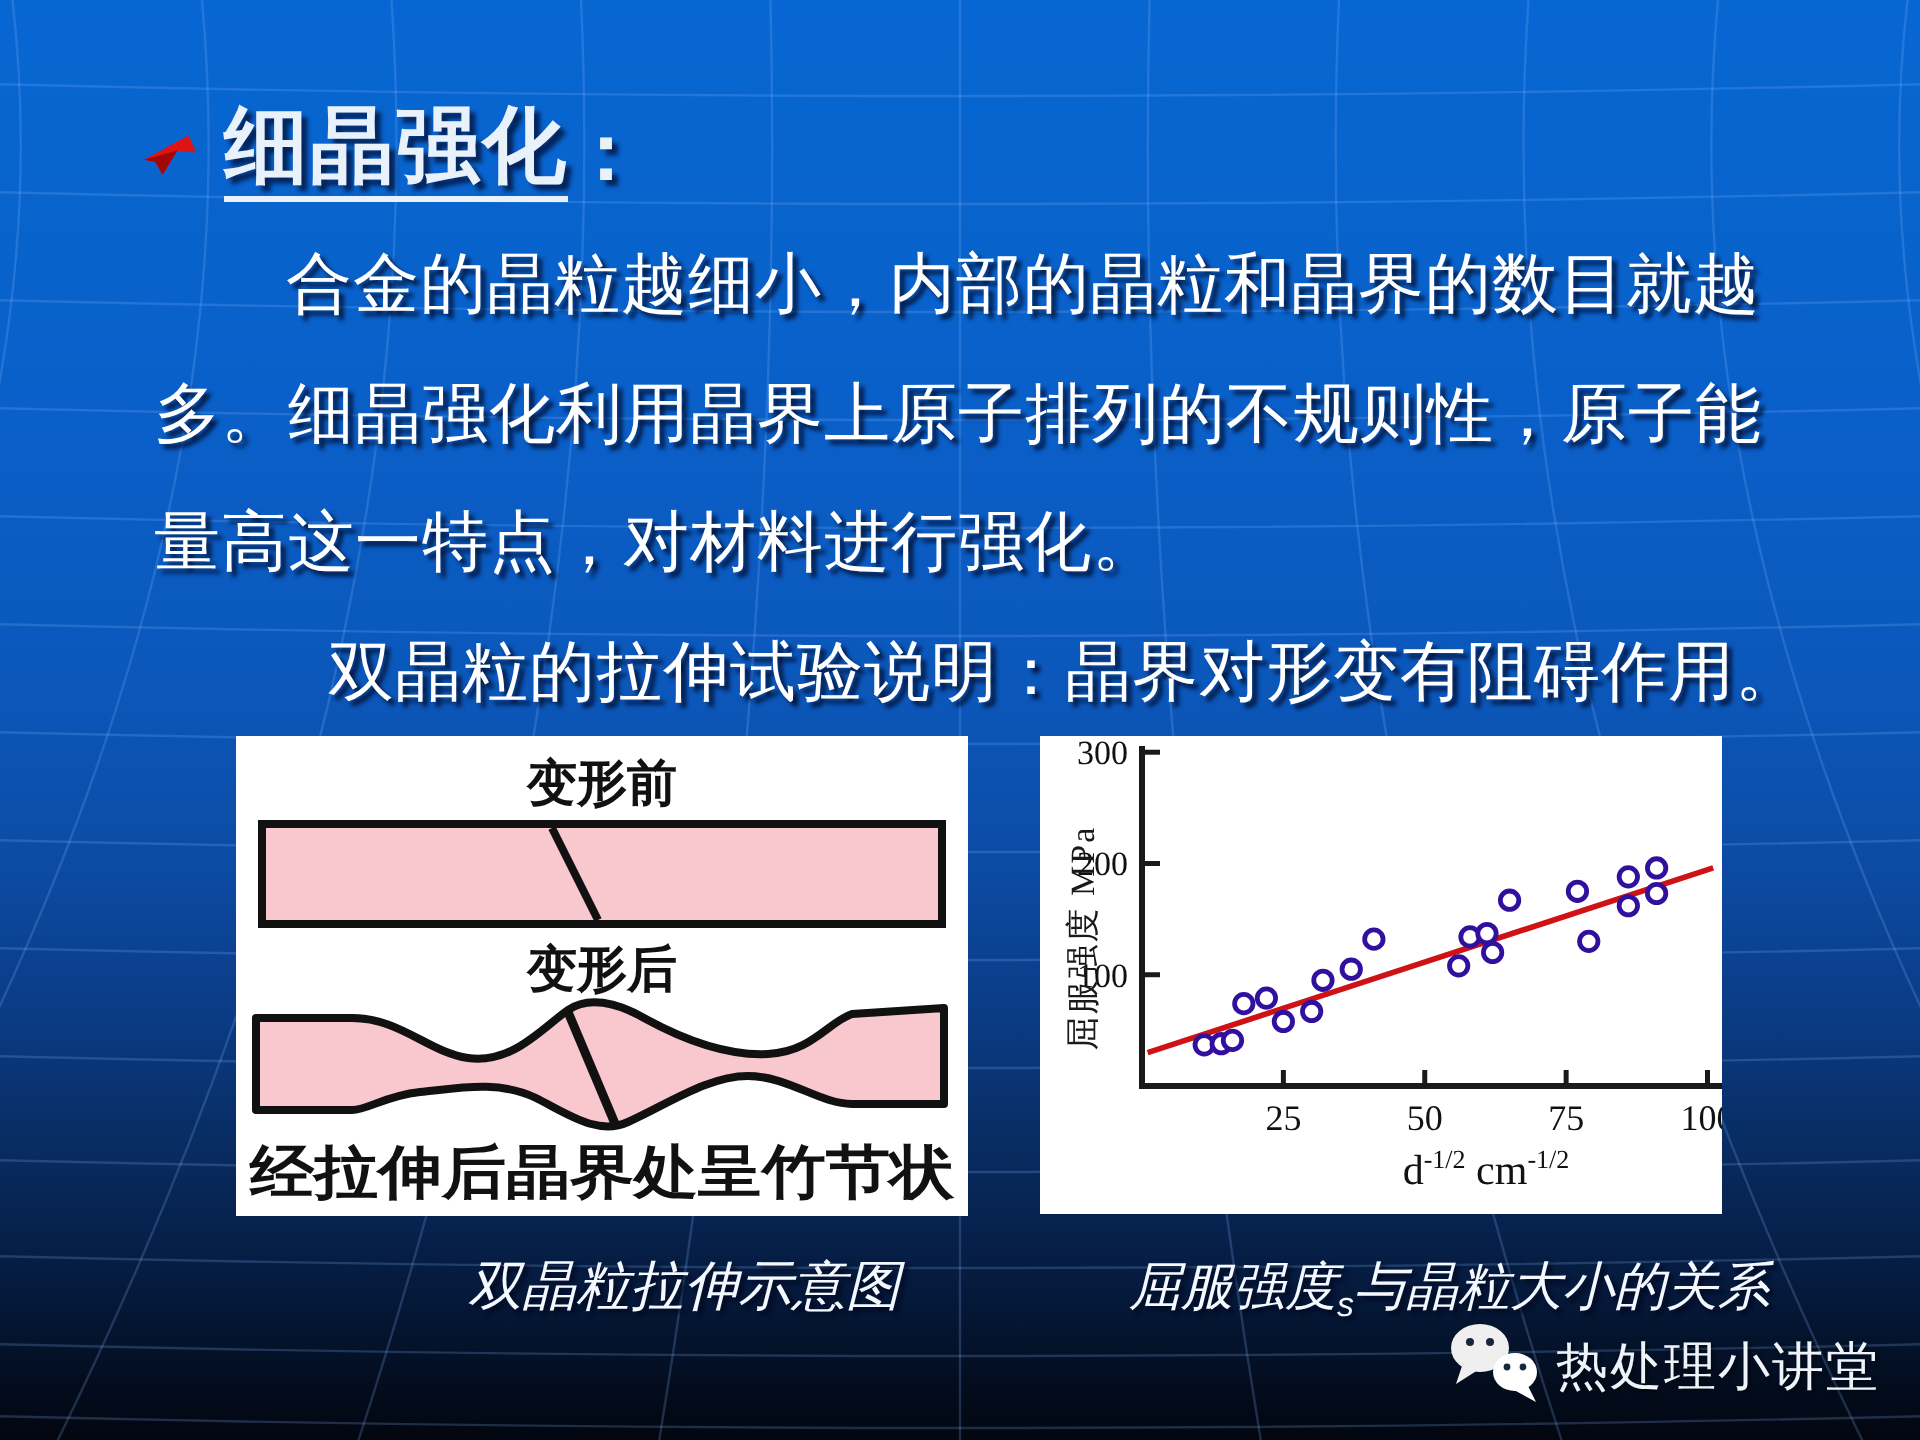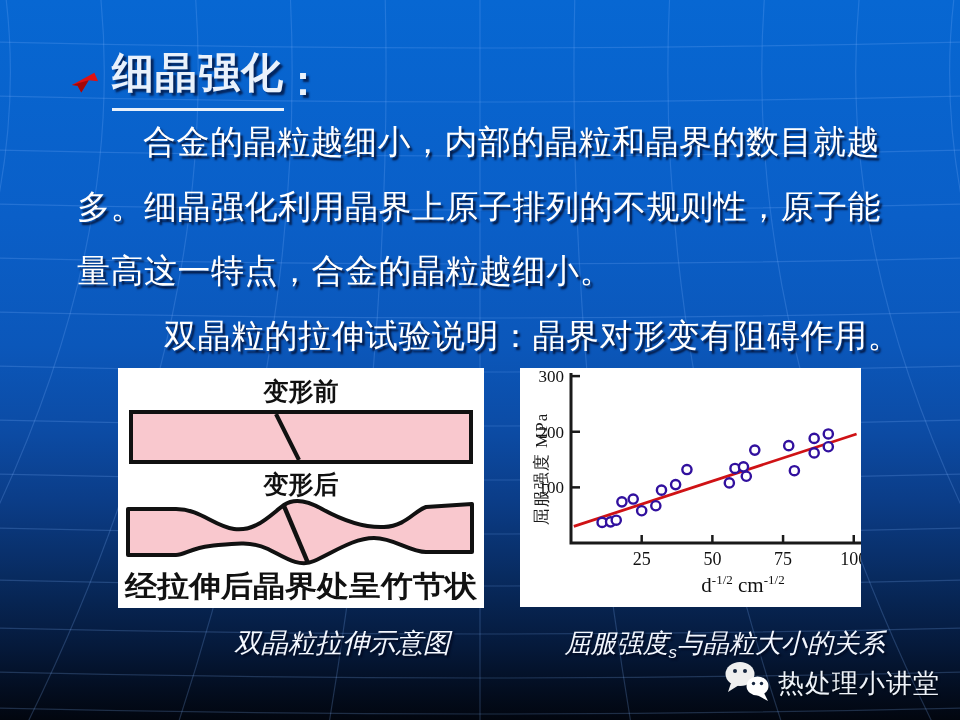--- a/index.html
+++ b/index.html
@@ -9,21 +9,21 @@
     background:linear-gradient(180deg,
       #0767d2 0%, #0a5fc8 30%, #0b57ba 48%, #0c4ba4 60%,
       #0b3c86 70%, #082b60 80%, #05193a 90%, #030d1f 96%, #02060f 100%);
   }
   .mesh{position:absolute;left:0;top:0;width:960px;height:720px;z-index:0;}
   .title-row{position:absolute;left:70px;top:50px;display:flex;align-items:center;gap:12px;z-index:2;}
   .bullet{width:30px;height:28px;flex:0 0 auto;margin-top:6px;}
   .title-text{
     font-size:42px;font-weight:bold;color:#e9f1fb;letter-spacing:1px;
     text-shadow:3px 3px 2px rgba(4,25,70,.85);
-    border-bottom:3px solid #e9f1fb;padding-bottom:12px;line-height:1.1;
+    border-bottom:3px solid #e9f1fb;padding-bottom:2px;line-height:1.1;
   }
   .title-colon{font-size:42px;font-weight:bold;color:#e9f1fb;text-shadow:3px 3px 2px rgba(4,25,70,.85);}
   .body-line{
     position:absolute;white-space:nowrap;font-size:33px;color:#ffffff;
     letter-spacing:.5px;text-shadow:2.5px 2.5px 2px rgba(2,10,40,.85);z-index:2;
   }
   .fig{position:absolute;background:#ffffff;z-index:2;}
   .fig-left{left:97px;top:368px;width:366px;height:240px;margin-left:21px;}
   .fig-right{left:520px;top:368px;width:341px;height:239px;}
   .chart-ylabel{
@@ -93,21 +93,21 @@
     <svg class="bullet" viewBox="0 0 32 30">
       <polygon points="2,16 26,3 30,12 20,11 12,24 8,17" fill="#e01212"></polygon>
       <polygon points="2,16 20,11 12,24 8,17" fill="#a30808"></polygon>
     </svg>
     <span class="title-text">细晶强化</span>
     <span class="title-colon">:</span>
   </div>
 
   <div class="body-line" style="left:77px;top:185px;">多。细晶强化利用晶界上原子排列的不规则性，原子能</div>
   <div class="body-line" style="left:143px;top:120px;">合金的晶粒越细小，内部的晶粒和晶界的数目就越</div>
-  <div class="body-line" style="left:77px;top:249px;">量高这一特点，合金的晶粒越细小。</div>
+  <div class="body-line" style="left:77px;top:249px;">量高这一特点，对材料进行强化。</div>
   <div class="body-line" style="left:164px;top:314px;">双晶粒的拉伸试验说明：晶界对形变有阻碍作用。</div>
 
   <div class="fig fig-left">
     <svg width="366" height="240" viewBox="0 0 366 240">
       <text class="diagram-text" x="183" y="32" text-anchor="middle" font-size="25" fill="#111">变形前</text>
       <rect x="13" y="44" width="340" height="50" fill="#f9c8ce" stroke="#111" stroke-width="4"></rect>
       <line x1="158" y1="46" x2="181" y2="92" stroke="#111" stroke-width="4"></line>
       <text class="diagram-text" x="183" y="125" text-anchor="middle" font-size="25" fill="#111">变形后</text>
       <path d="M 10 141 L 58 141 C 82 141 96 158 116 161 C 138 164 152 147 166 137
                C 176 130 190 133 204 141 C 224 152 246 160 266 159 C 288 158 296 143 308 139

